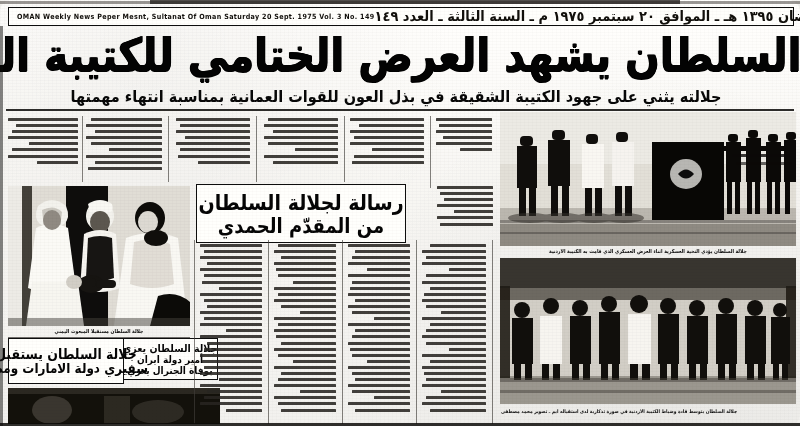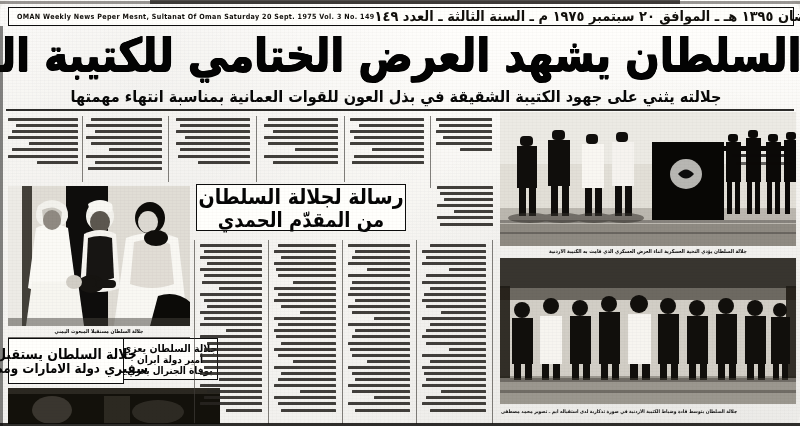--- a/index.html
+++ b/index.html
@@ -354,21 +354,21 @@
         </g>
       </g>
       <g fill="#4a463f" opacity=".5">
         <rect x="0" y="120" width="296" height="4"></rect>
           <rect x="0" y="132" width="296" height="3"></rect>
       </g>
     </svg>
   </div>
   <div class="cap" style="left:440px;width:358px;top:409px;font-size:4.4px;">جلالة السلطان يتوسط قادة وضباط الكتيبة الاردنية في صورة تذكارية لدى استقباله ايم ـ تصوير محمد مصطفى</div>
 
-  <div class="boxhead" style="left:196px;top:184px;width:210px;height:47px;">
+  <div class="boxhead" style="left:196px;top:184px;width:210px;height:59px;">
     <div class="l1">رسالة لجلالة السلطان</div>
     <div class="l2">من المقدّم الحمدي</div>
   </div>
 
   <div class="photo" style="left:8px;top:186px;width:182px;height:140px;">
     <svg viewBox="0 0 182 140" preserveAspectRatio="none" style="width:100%;height:100%;display:block;">
       <rect width="182" height="140" fill="#dcd9d2"></rect>
       <rect x="58" y="0" width="42" height="140" fill="#121110"></rect>
       <rect x="0" y="0" width="14" height="140" fill="#e9e7e2"></rect>
       <rect x="14" y="0" width="10" height="140" fill="#45423c"></rect>

